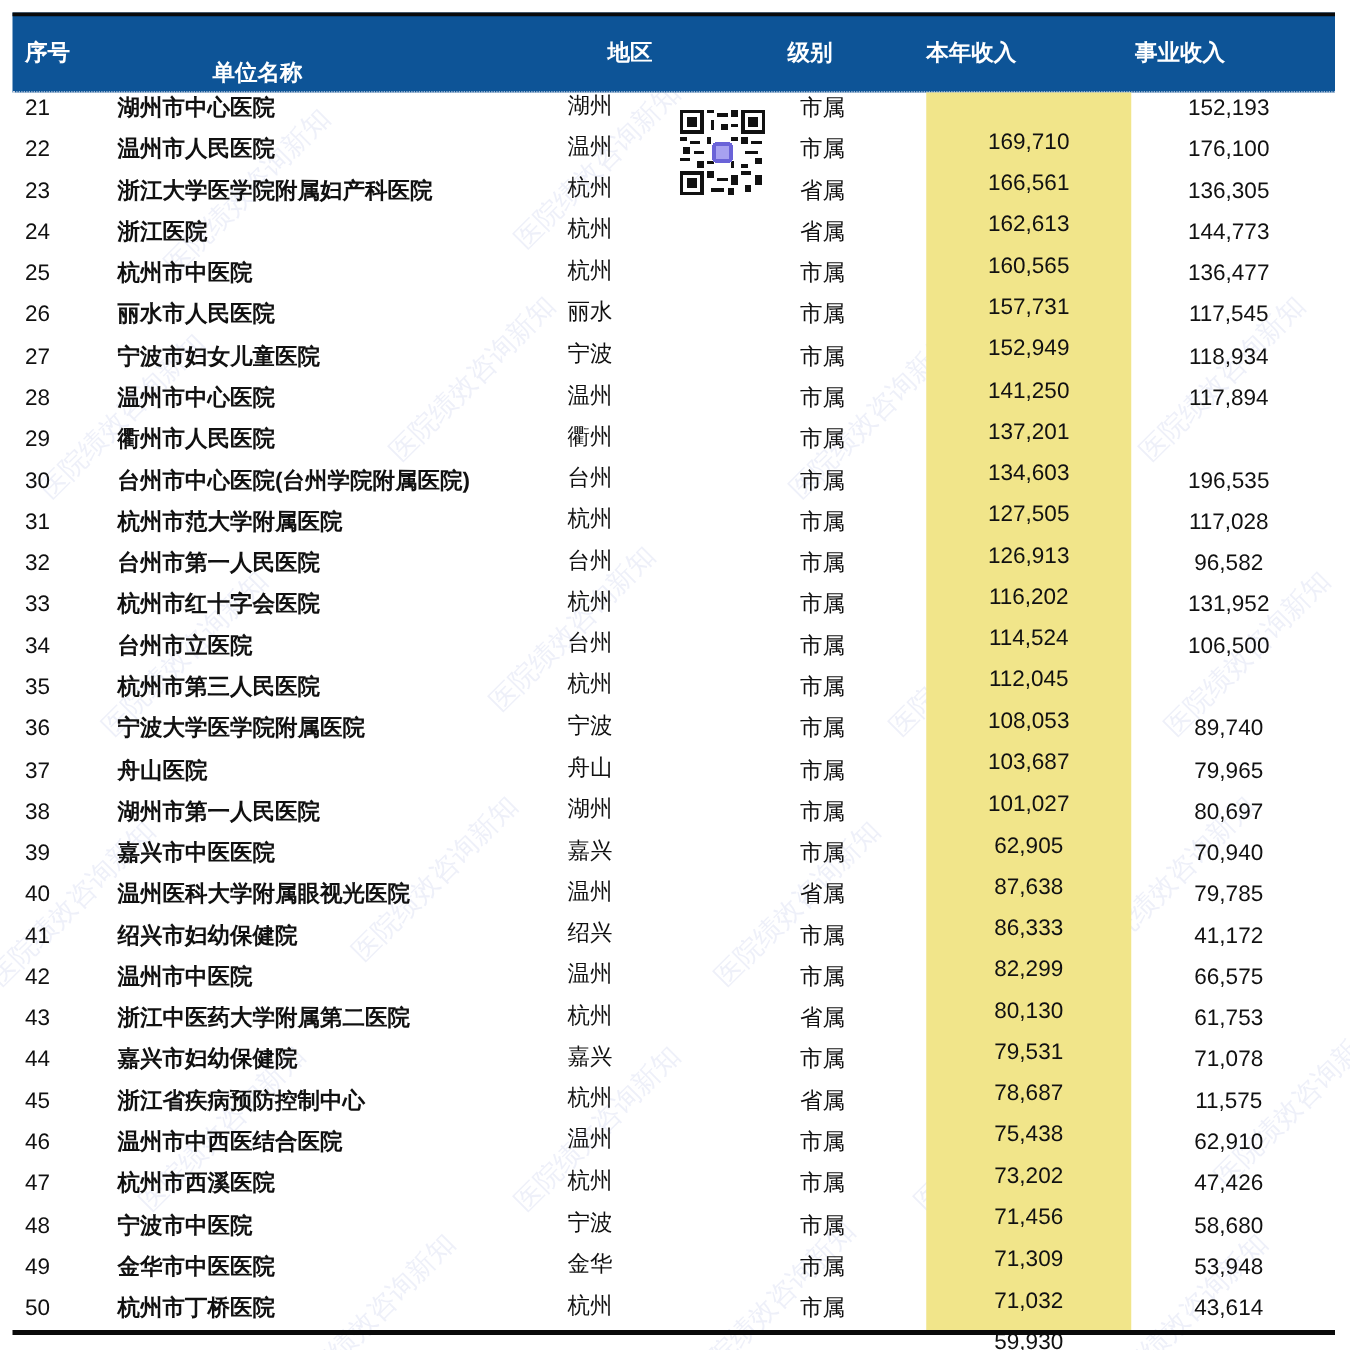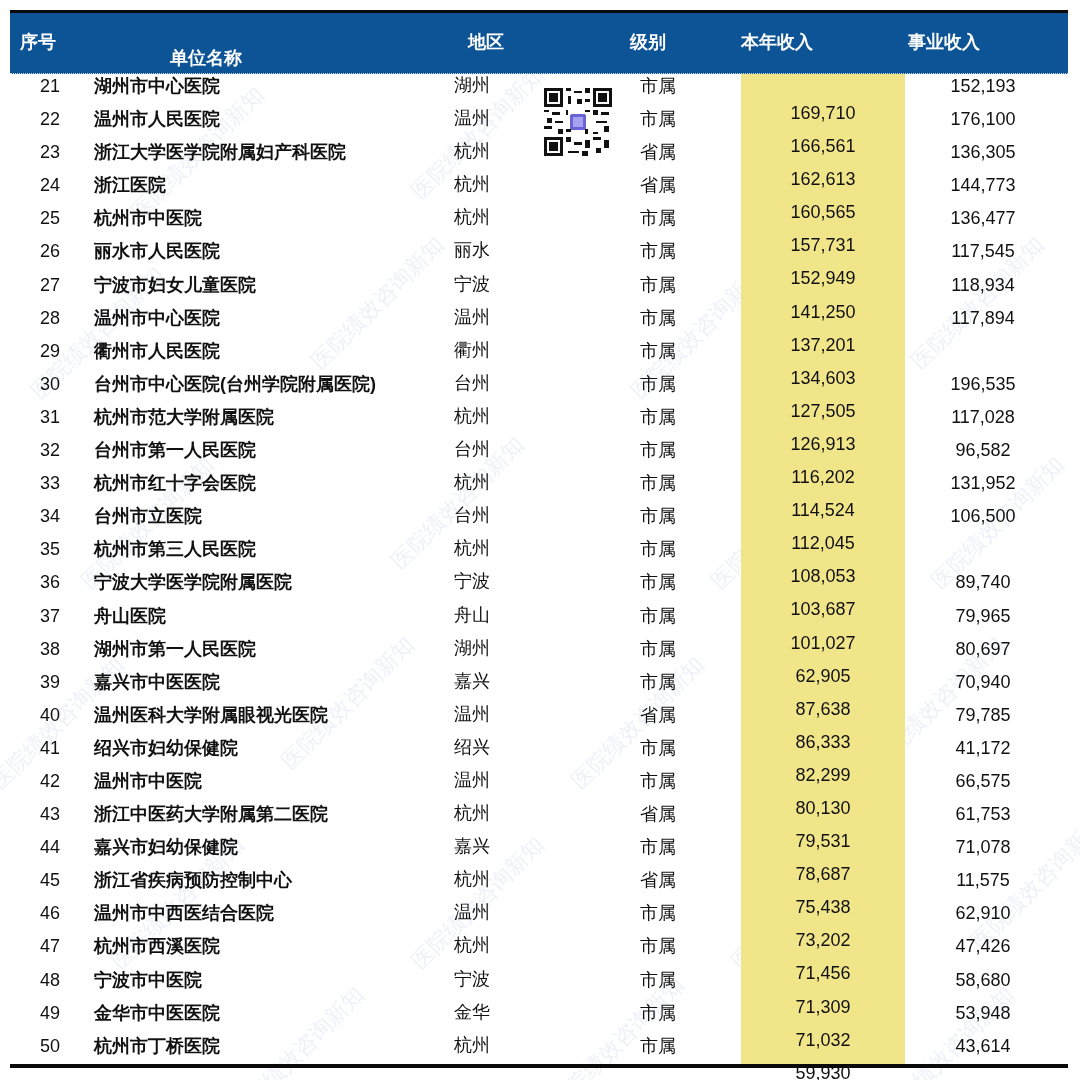--- a/index.html
+++ b/index.html
@@ -8,21 +8,21 @@
   .table-wrap { position:absolute; left:10px; top:10px; width:1058px; }
   .header { position:relative; height:60px; background:#0d5497;
             border-top:3px solid #0a0a0a; border-bottom:1px dotted #cfd8e6; }
   .hcell { position:absolute; top:0; height:60px; line-height:58px;
            color:#ffffff; font-weight:bold; font-size:18px; text-align:left; }
   .highlight { position:absolute; left:731px; top:64px; width:164px; height:991px;
                background:#f1e58a; }
   .rows { position:absolute; left:0; top:64px; width:1058px; }
   .row { position:relative; height:33.1px; }
   .cell { position:absolute; top:0; height:33px; line-height:33px; font-size:18px; white-space:nowrap; }
-  .c-idx { left:10px; width:60px; text-align:center; }
+  .c-idx { left:10px; width:60px; text-align:left; }
   .c-name { left:84px; text-align:center;font-weight:bold; }
   .c-region { left:434px; width:56px; text-align:center;font-family:Liberation Mono, monospace; }
   .c-level { left:620px; width:56px; text-align:center; }
   .c-income { left:731px; width:164px; text-align:center;margin-top:27px; }
   .c-biz { left:893px; width:160px; text-align:center; }
   .bottom-rule { position:absolute; left:10px; top:1064px; width:1058px; height:4px; background:#0a0a0a; }
   .qr { position:absolute; left:543px; top:88px; width:70px; height:68px; }
   .watermark { position:absolute; font-size:22px; color:rgba(120,140,210,0.13);
                transform:rotate(-45deg); white-space:nowrap; pointer-events:none; }
 </style>
@@ -51,21 +51,21 @@
     <div class="watermark" style="left: 950px; top: 868px;">医院绩效咨询新知</div>
     <div class="watermark" style="left: 210px; top: 1038px;">医院绩效咨询新知</div>
     <div class="watermark" style="left: 530px; top: 1028px;">医院绩效咨询新知</div>
     <div class="watermark" style="left: 860px; top: 1038px;">医院绩效咨询新知</div>
   </div>
 
 <div class="table-wrap">
   <div class="header">
     <div class="hcell" style="left:10px;width:60px;">序号</div>
     <div class="hcell" style="left:160px;width:180px;margin-top:16px;">单位名称</div>
-    <div class="hcell" style="left:458px;width:56px;">地区</div>
+    <div class="hcell" style="left:476px;width:56px;">地区</div>
     <div class="hcell" style="left:620px;width:56px;">级别</div>
     <div class="hcell" style="left:898px;width:160px;">事业收入</div>
     <div class="hcell" style="left:731px;width:164px;">本年收入</div>
   </div>
 </div>
 
 <div class="highlight" style="left:741px;top:74px;"></div>
 
 <div class="rows" id="rows" style="left:10px;top:70px;">
     <div class="row">

